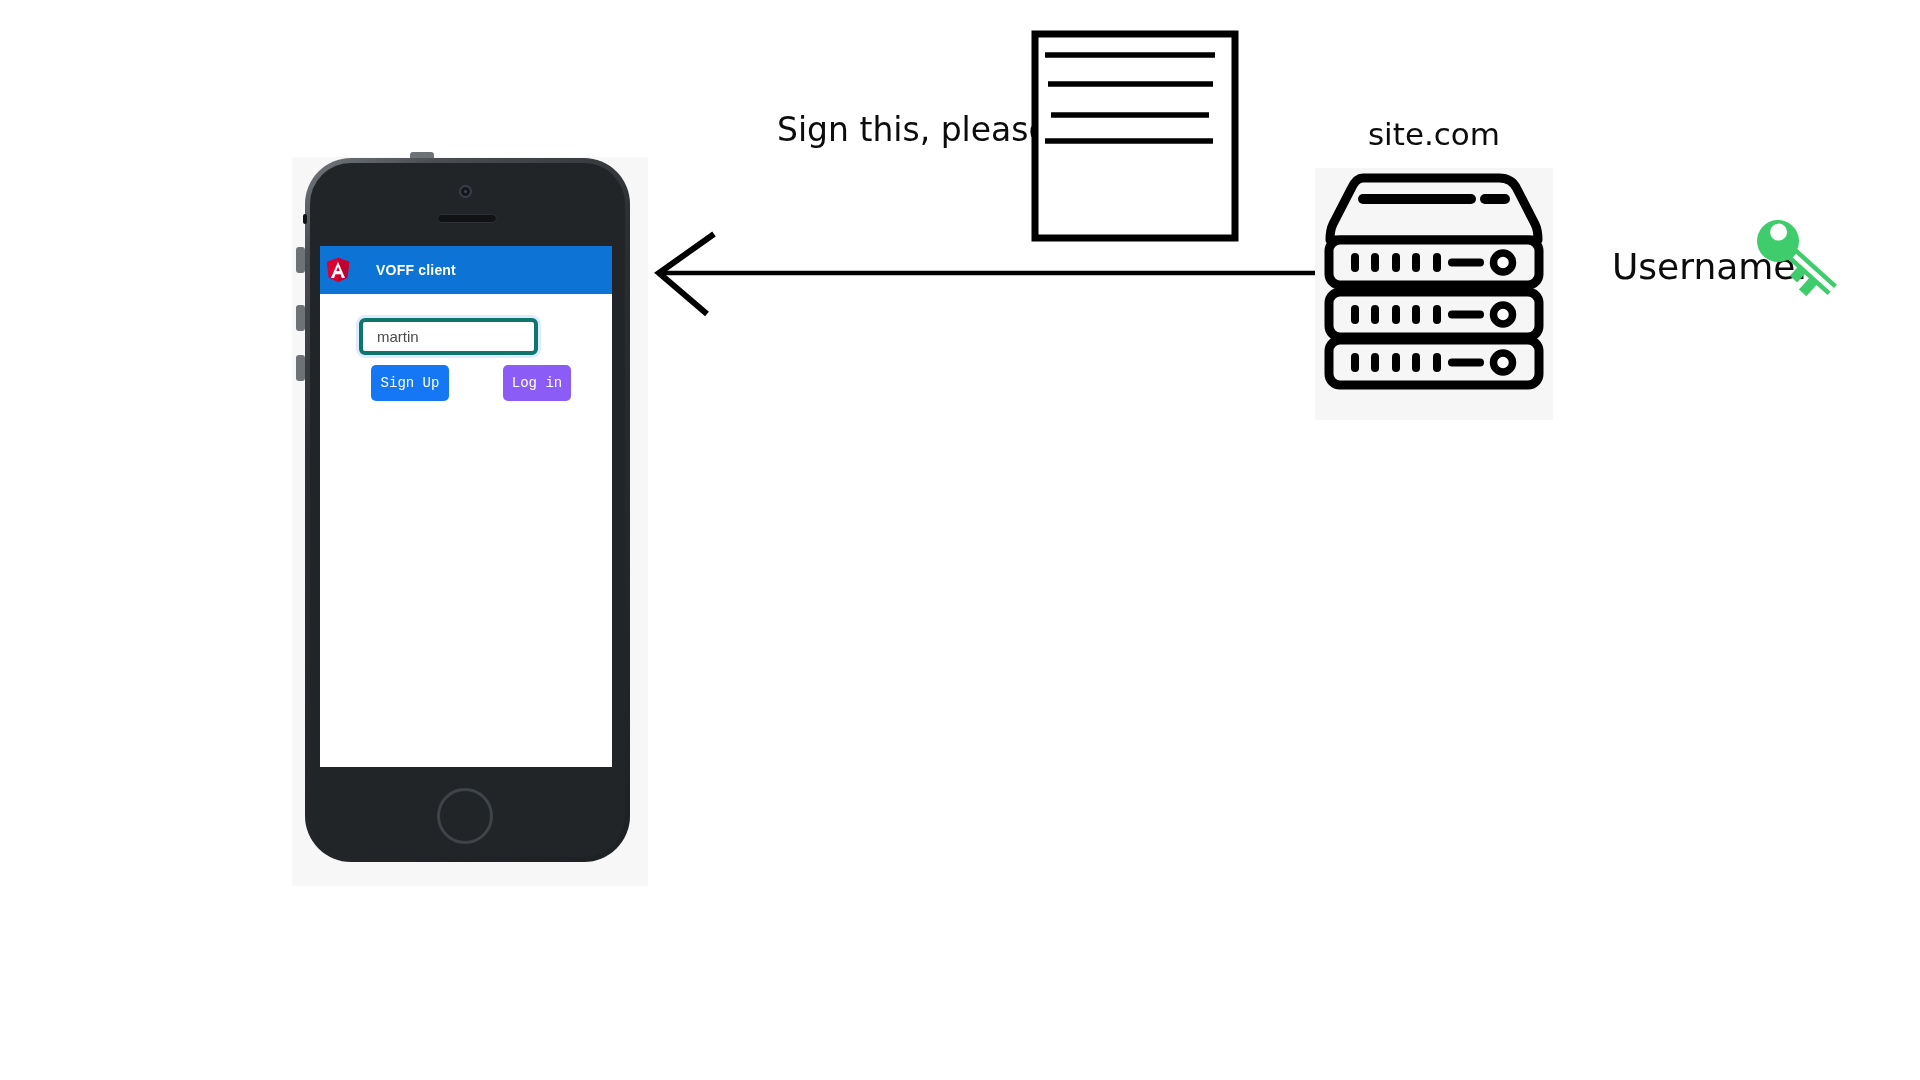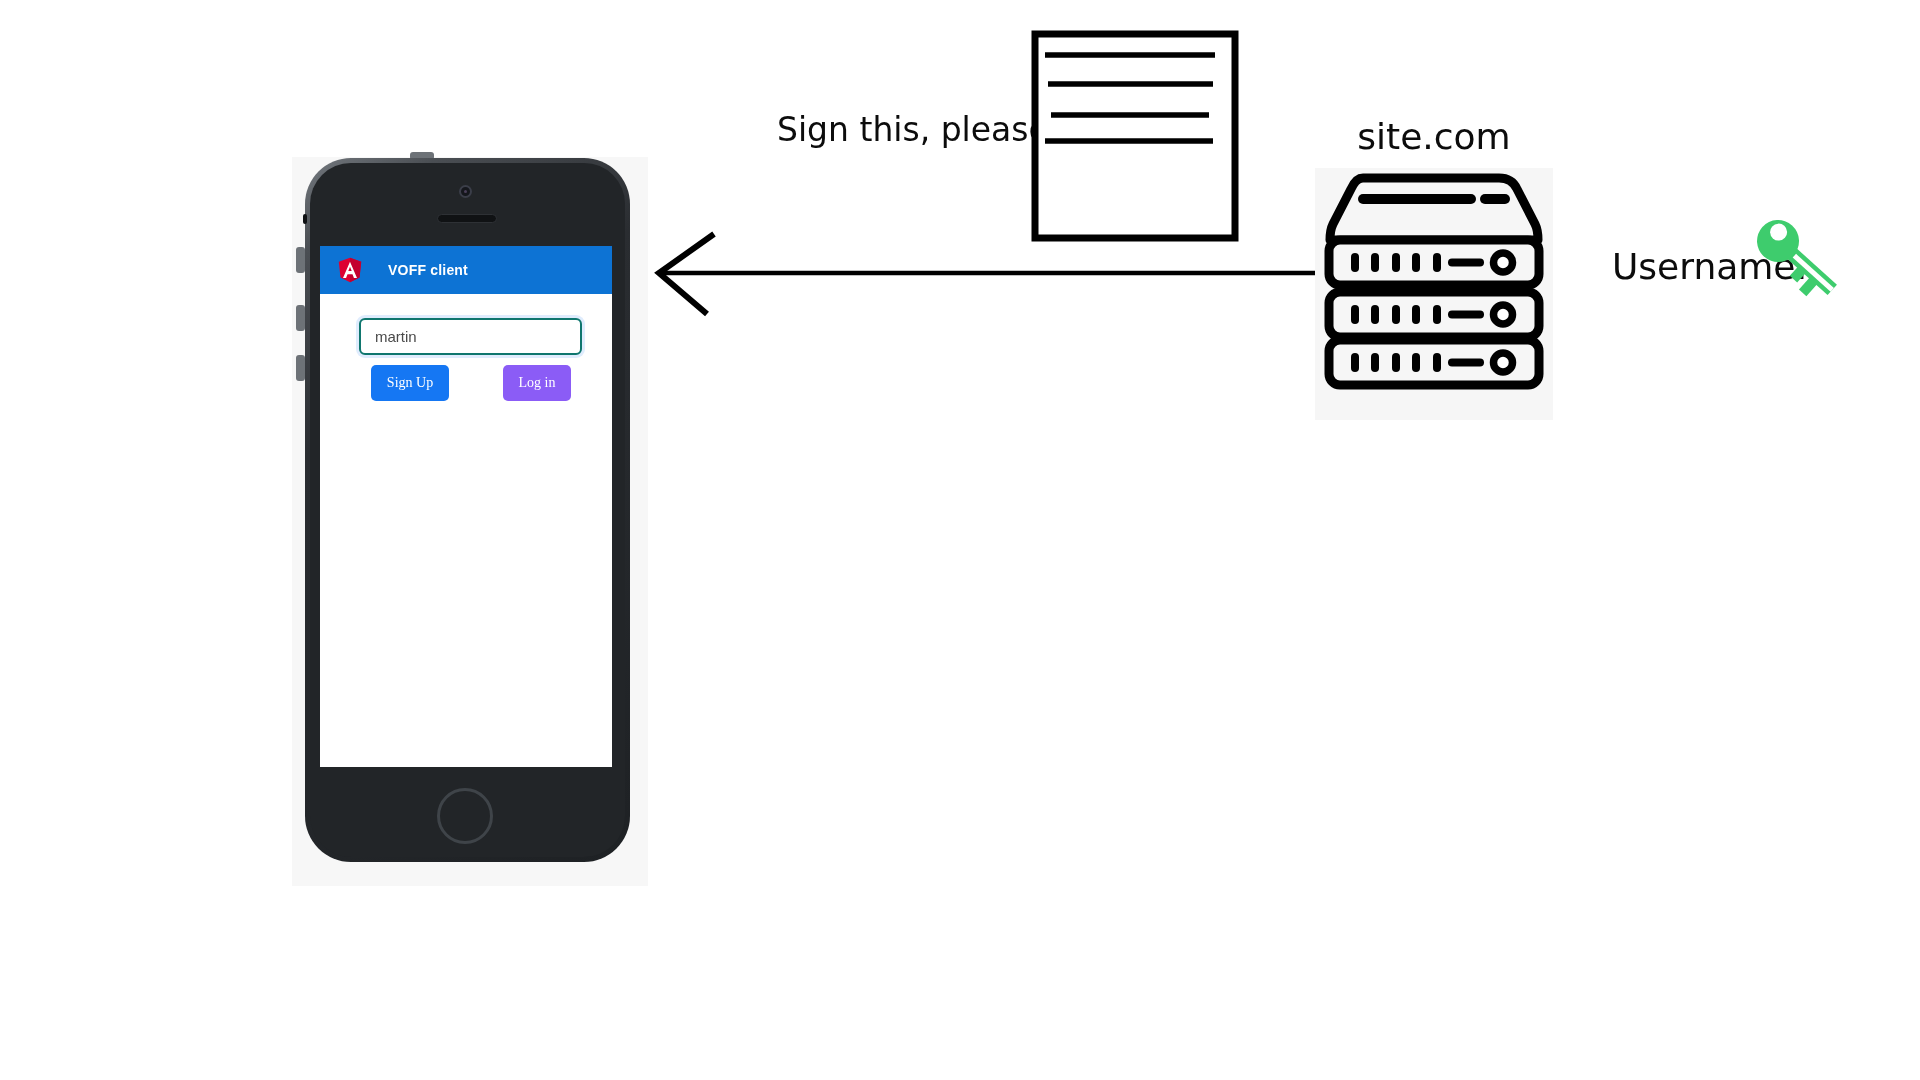--- a/index.html
+++ b/index.html
@@ -30,40 +30,40 @@
              border-radius:5px; background:#101214; border:1px solid #2e3135; }
   .mute-notch { position:absolute; left:303px; top:214px; width:4px; height:10px;
                 background:#0f1113; border-radius:2px; }
   .home-btn { position:absolute; left:437px; top:788px; width:56px; height:56px;
               border-radius:50%; border:3px solid #3f4449; background:transparent; }
 
   
   .screen { position:absolute; left:320px; top:246px; width:292px; height:521px;
             background:#ffffff; overflow:hidden; }
   .app-header { position:absolute; left:0; top:0; width:100%; height:48px;
-                background:#0d73d4; display:flex; align-items:center; padding-left:18px; }
+                background:#0d73d4; display:flex; align-items:center; padding-left:6px; }
   .angular-logo { width:24px; height:28px; display:block; }
   .app-title { color:#ffffff; font-family:"Liberation Sans", sans-serif; font-weight:bold;
                font-size:14px; margin-left:26px; letter-spacing:.2px; }
-  .username-input { position:absolute; left:39px; top:72px; width:223px; height:37px;
-                    border:2px solid #0f766e; border-radius:6px;
+  .username-input { position:absolute; left:39px; top:72px; width:179px; height:37px;
+                    border:4px solid #0f766e; border-radius:6px;
                     box-shadow:0 0 0 3px rgba(30,120,240,.14);
                     font-family:"Liberation Sans", sans-serif; font-size:15px; color:#4a4a4a;
                     padding:0 14px; outline:none; background:#fff; }
   .btn { position:absolute; top:119px; height:36px; border:none; border-radius:5px;
-         color:#ffffff; font-family:Liberation Serif, serif; font-size:14px;
+         color:#ffffff; font-family:Liberation Mono, monospace; font-size:14px;
          cursor:pointer; }
   .btn-signup { left:51px; width:78px; background:#1577f3; }
   .btn-login  { left:183px; width:68px; background:#8b5cf6; }
 
   
   .arrow-svg { position:absolute; left:640px; top:225px; }
   .label { color:#0c0c0c; white-space:nowrap; position:absolute; }
   .sign-this-label { left:777px; top:110px; font-size:33px; }
-  .site-label { left:1315px; top:116px; width:238px; text-align:center; font-size:36px; }
+  .site-label { left:1315px; top:116px; width:238px; text-align:center; font-size:31px; }
   .username-label { left:1612px; top:246px; font-size:36px; }
   .doc-svg { position:absolute; left:1030px; top:29px; }
   .server-backdrop { position:absolute; left:1315px; top:168px; width:238px; height:252px;
                      background:#f6f6f6; }
   .key-svg { position:absolute; left:1748px; top:213px; }
 </style>
 </head>
 <body>
 
 <div id="stage">

